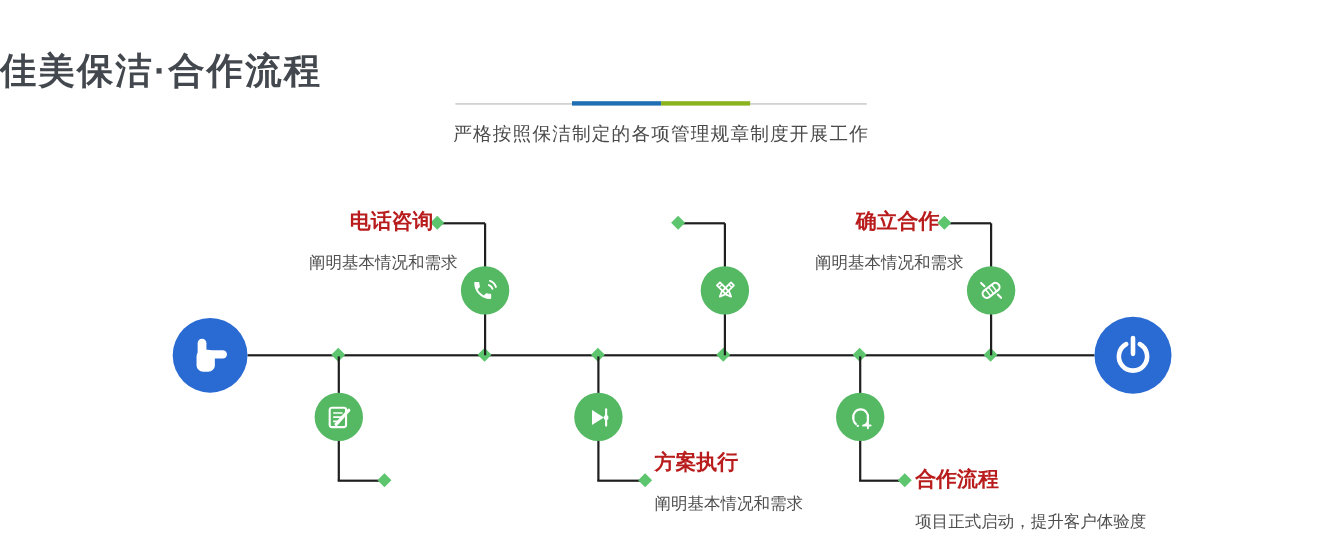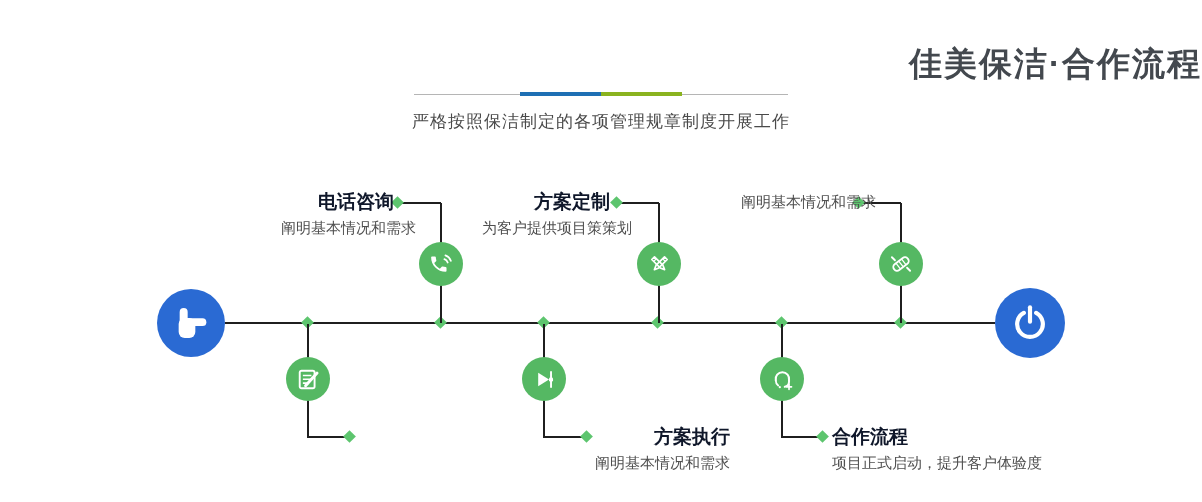--- a/index.html
+++ b/index.html
@@ -1,43 +1,43 @@
 <!DOCTYPE html>
 <html><head>
 <meta charset="utf-8">
 <style>
   html,body{margin:0;padding:0;background:#ffffff;}
   body{font-family:"Liberation Sans","DejaVu Sans",sans-serif;}
   .page{position:relative;width:1202px;height:502px;background:#ffffff;overflow:hidden;}
 
   
-  .main-title{position:absolute;top:42px;left:0;width:100%;text-align:right;
+  .main-title{position:absolute;top:42px;left:0;width:100%;text-align:left;
     font-size:33px;font-weight:bold;color:#43484e;letter-spacing:2px;}
   .divider{position:absolute;top:92px;left:50%;transform:translateX(-50%);
     width:374px;display:flex;align-items:center;}
   .div-gray{width:106px;height:1px;background:#b5b5b5;}
   .div-blue{width:81px;height:4px;background:#1e6fb4;}
   .div-green{width:81px;height:4px;background:#8ab31f;}
   .sub-title{position:absolute;top:110px;left:0;width:100%;text-align:center;
     font-size:17px;color:#4a4a4a;letter-spacing:1px;}
 
   
   .tl-line{position:absolute;background:#1f1f1f;}
   .diamond{position:absolute;width:9px;height:9px;background:#5dc56e;transform:rotate(45deg);}
   .gcircle{position:absolute;width:44px;height:44px;border-radius:50%;background:#55b863;
     display:flex;align-items:center;justify-content:center;}
   .bcircle{position:absolute;border-radius:50%;background:#2a6ad3;
     display:flex;align-items:center;justify-content:center;}
 
   
   .step-top{position:absolute;text-align:right;}
   .step-bottom{position:absolute;text-align:left;}
-  .step-title{font-size:19px;font-weight:bold;color:#0f172a;line-height:26px;white-space:nowrap;}
+  .step-title{font-size:19px;font-weight:bold;color:#b91c1c;line-height:26px;white-space:nowrap;}
   .step-top .step-title{padding-right:22px;}
-  .step-desc{font-size:15px;color:#4f4f4f;line-height:23px;margin-top:1px;white-space:nowrap;}
+  .step-desc{font-size:15px;color:#4f4f4f;line-height:23px;margin-top:13px;white-space:nowrap;}
   svg{display:block;}
 </style>
 </head>
 <body>
 
 <div class="page">
 
   <div class="main-title">佳美保洁·合作流程</div>
   <div class="divider">
     <div class="div-gray"></div>
@@ -110,41 +110,38 @@
             <path d="M10.3 6.4h3.4" stroke-width="1.1"></path>
           </g>
           <g transform="rotate(-45 12 12)">
             <path d="M10.3 4h3.4v10.6l-1.7 3.8-1.7-3.8z"></path>
             <path d="M10.3 6.4h3.4" stroke-width="1.1"></path>
           </g>
         </g>
       </svg>
     </span>
   </div>
-  <div class="step-top" style="right:570px;top:189px;">
-    <div class="step-title">方案定制</div>
-    <div class="step-desc">为客户提供项目策策划</div>
-  </div>
 
   <div class="tl-line" style="left:859px;top:202px;width:42px;height:2px;"></div>
   <div class="tl-line" style="left:900px;top:203px;width:2px;height:40px;"></div>
   <div class="tl-line" style="left:900px;top:285px;width:2px;height:38px;"></div>
   <div class="diamond" style="left:854px;top:198px;"></div>
   <div class="gcircle" style="left:879px;top:242px;">
     <span>
       <svg width="28" height="28" viewBox="0 0 24 24">
         <g transform="rotate(-38 12 12)">
           <rect x="4.6" y="8.8" width="14.8" height="6.4" rx="3" fill="none" stroke="#ffffff" stroke-width="1.6"></rect>
           <path d="M9 8.8v6.4 M12 8.8v6.4 M15 8.8v6.4" stroke="#ffffff" stroke-width="1.1"></path>
         </g>
         <path d="M4.2 6.2l2.6 2.6 M19.8 17.8l-2.6-2.6" stroke="#ffffff" stroke-width="1.6" stroke-linecap="round"></path>
       </svg>
     </span>
   </div>
   <div class="step-top" style="right:326px;top:189px;">
+    <div class="step-title">确立合作</div>
     <div class="step-desc">阐明基本情况和需求</div>
   </div>
 
   <div class="tl-line" style="left:307px;top:324px;width:2px;height:34px;"></div>
   <div class="tl-line" style="left:307px;top:400px;width:2px;height:37px;"></div>
   <div class="tl-line" style="left:307px;top:436px;width:43px;height:2px;"></div>
   <div class="diamond" style="left:345px;top:432px;"></div>
   <div class="gcircle" style="left:286px;top:357px;">
     <span>
       <svg width="27" height="27" viewBox="0 0 24 24">
@@ -161,21 +158,21 @@
   <div class="diamond" style="left:582px;top:432px;"></div>
   <div class="gcircle" style="left:522px;top:357px;">
     <span>
       <svg width="27" height="27" viewBox="0 0 24 24">
         <path d="M6.4 6v12l9.6-6z" fill="#ffffff"></path>
         <line x1="17.8" y1="5.4" x2="17.8" y2="18.6" stroke="#ffffff" stroke-width="1.7" stroke-linecap="round"></line>
         <rect x="16" y="10.2" width="3.6" height="3.8" rx="1.3" fill="#ffffff"></rect>
       </svg>
     </span>
   </div>
-  <div class="step-bottom" style="left:595px;top:424px;text-align:right;">
+  <div class="step-bottom" style="left:595px;top:408px;">
     <div class="step-title">方案执行</div>
     <div class="step-desc">阐明基本情况和需求</div>
   </div>
 
   <div class="tl-line" style="left:781px;top:324px;width:2px;height:34px;"></div>
   <div class="tl-line" style="left:781px;top:400px;width:2px;height:37px;"></div>
   <div class="tl-line" style="left:781px;top:436px;width:42px;height:2px;"></div>
   <div class="diamond" style="left:818px;top:432px;"></div>
   <div class="gcircle" style="left:760px;top:357px;">
     <span>

